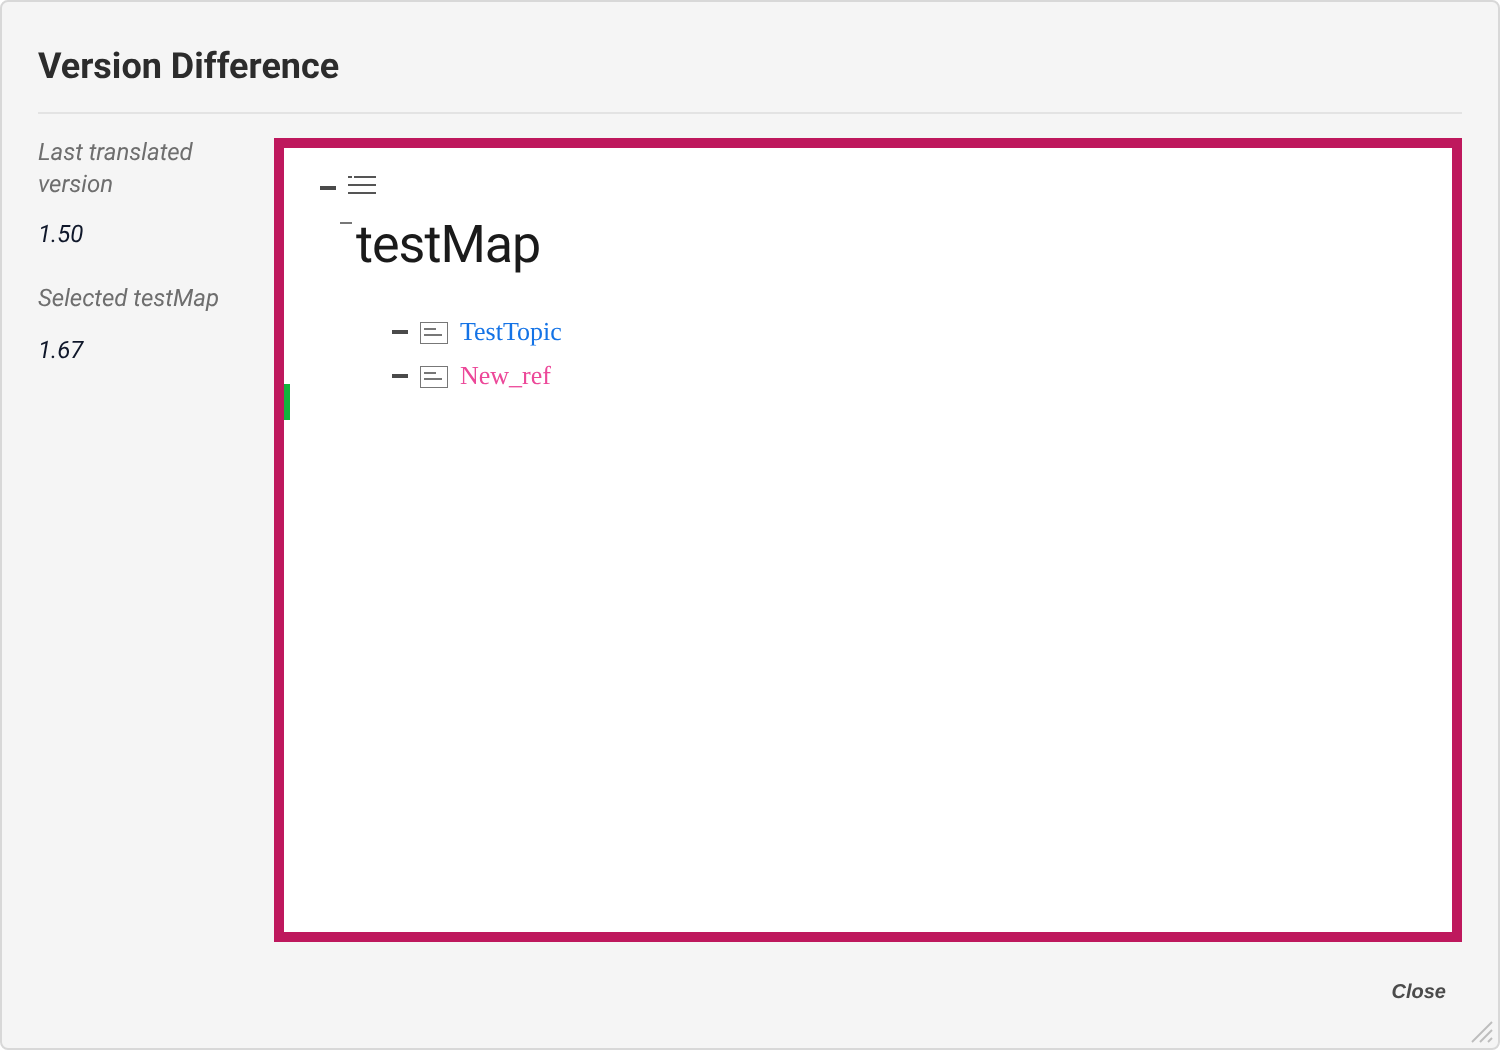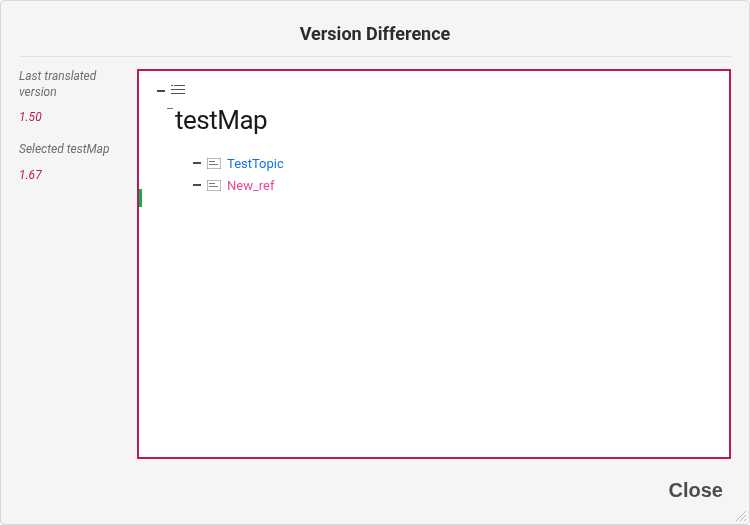--- a/index.html
+++ b/index.html
@@ -23,21 +23,20 @@
       background: #f5f5f5;
       border: 1px solid #d8d8d8;
       border-radius: 4px;
       display: flex;
       flex-direction: column;
       position: relative;
     }
 
     .header-area {
       padding: 22px 18px 12px 18px;
-      text-align: center;
     }
 
     .title {
       font-size: 18px;
       font-weight: 700;
       color: #2c2c2c;
     }
 
     .divider {
       height: 1px;
@@ -61,29 +60,29 @@
     .side-label {
       font-size: 12px;
       font-style: italic;
       color: #6e6e6e;
       line-height: 1.3;
     }
 
     .side-value {
       font-size: 12px;
       font-style: italic;
-      color: #be185d;
+      color: #0f172a;
       margin-top: 10px;
       margin-bottom: 18px;
     }
 
     .content-pane {
       flex: 1;
       background: #ffffff;
-      border: 2px solid #be185d;
+      border: 5px solid #be185d;
       position: relative;
       overflow: hidden;
     }
 
     .tree {
       padding: 14px 14px 14px 18px;
       font-size: 13px;
       color: #333;
     }
 
@@ -137,20 +136,21 @@
       margin-top: 18px;
     }
 
     .child-row {
       display: flex;
       align-items: center;
       gap: 6px;
       height: 20px;
       margin-bottom: 2px;
       position: relative;
+      font-family: Liberation Serif, serif;
     }
 
     .topic-icon {
       display: inline-block;
     }
 
     .topic-icon svg {
       display: block;
     }
 
@@ -175,25 +175,26 @@
 
     .footer {
       display: flex;
       justify-content: flex-end;
       padding: 14px 22px 16px 22px;
     }
 
     .close-btn {
       background: transparent;
       border: none;
-      font-size: 20px;
+      font-size: 10px;
       font-weight: 700;
       color: #4b4b4b;
       cursor: pointer;
       padding: 6px 4px;
+      font-style: italic;
     }
 
     .resize-handle {
       position: absolute;
       right: 2px;
       bottom: 2px;
       width: 14px;
       height: 14px;
       pointer-events: none;
     }

